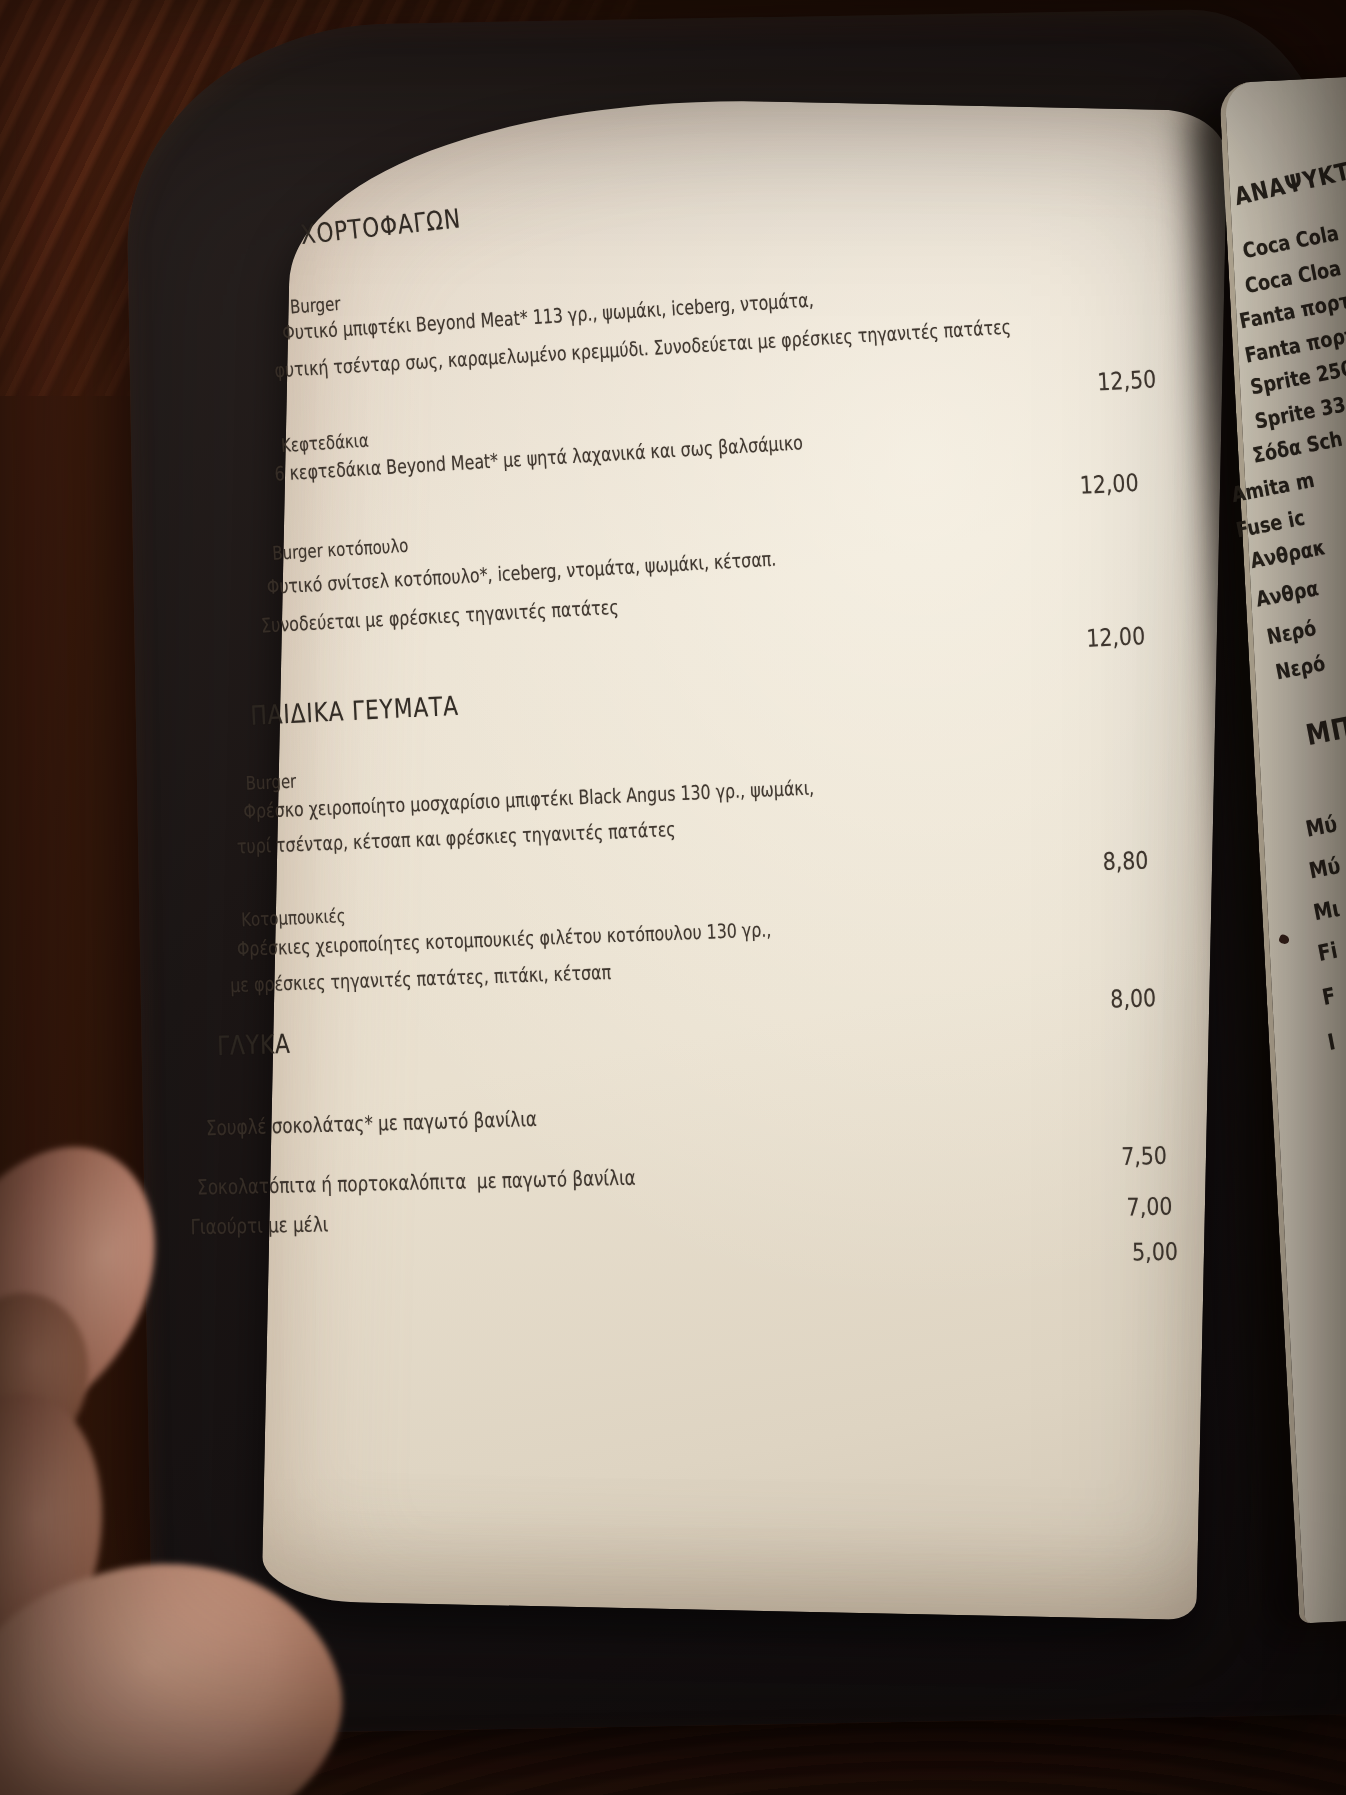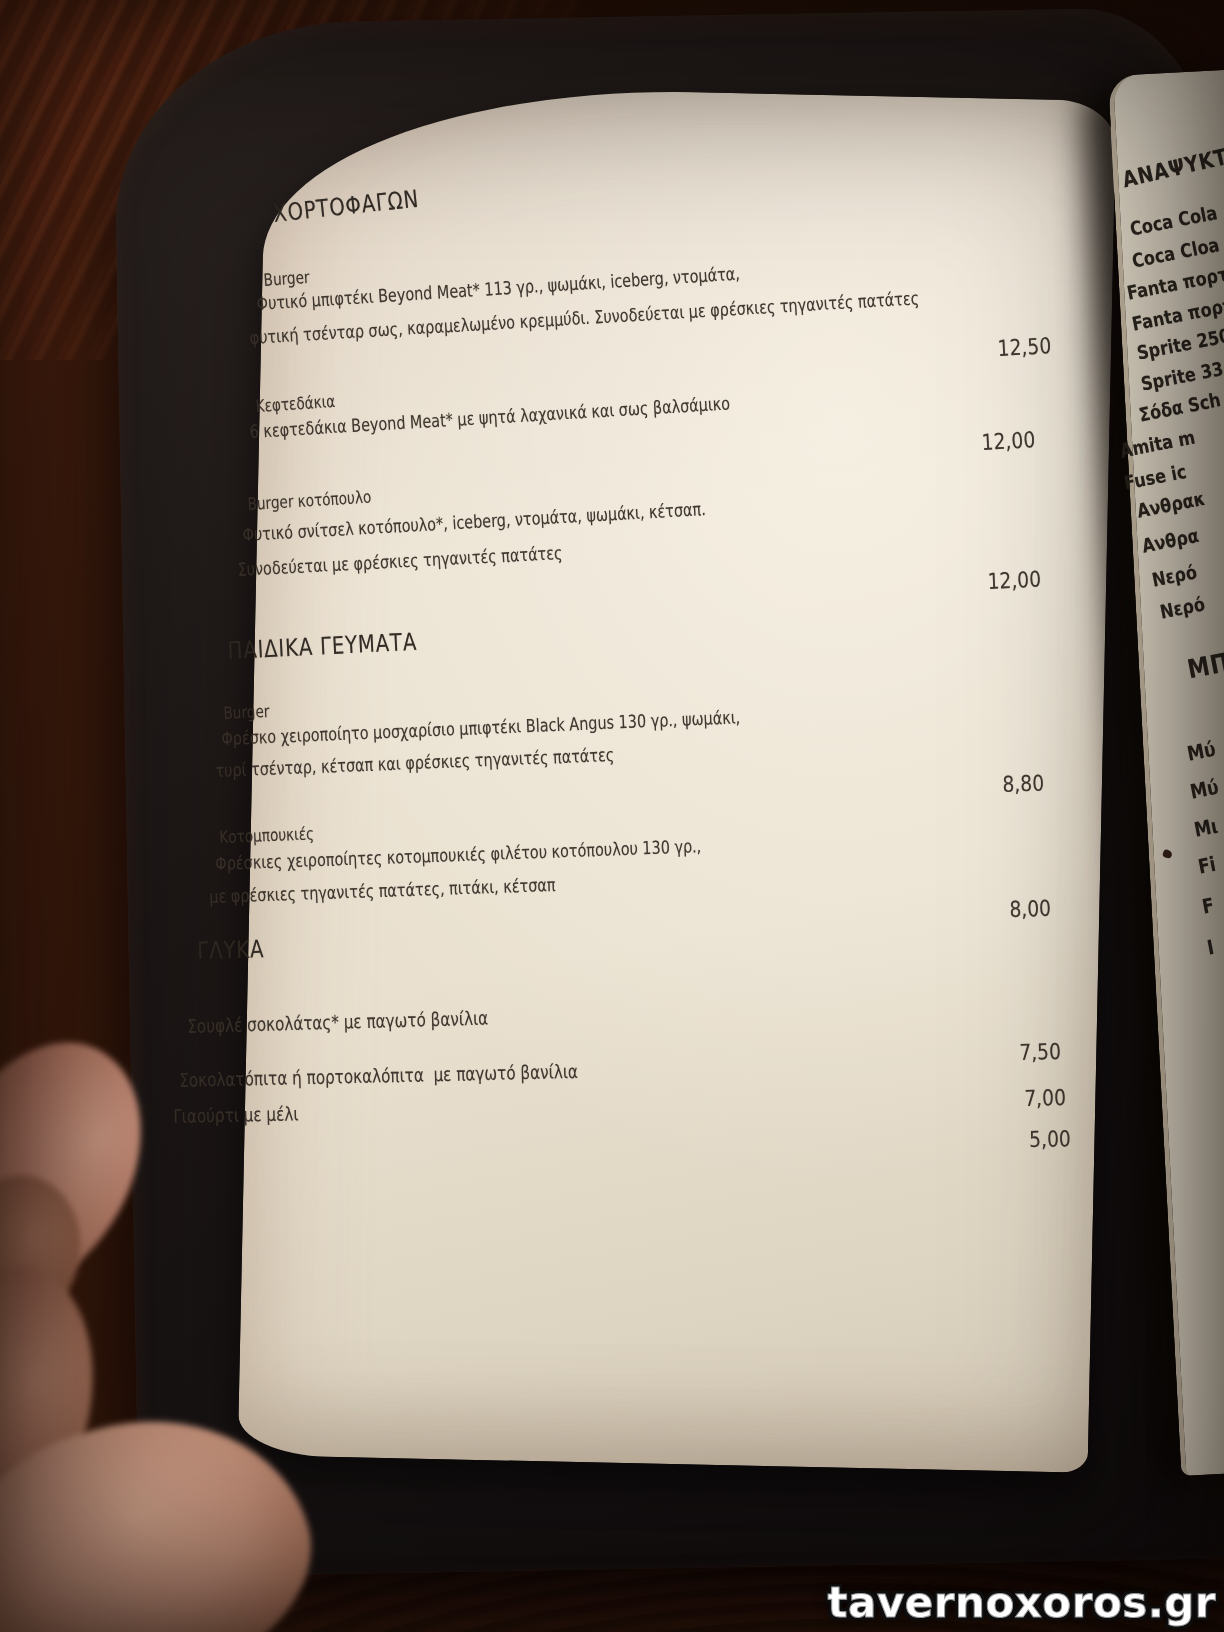--- a/index.html
+++ b/index.html
@@ -159,15 +159,14 @@
 
   <div class="speck"></div>
 
   <div class="hand thumb"></div>
   <div class="hand knuckle"></div>
   <div class="hand finger-mid"></div>
   <div class="hand finger-tip"></div>
 
   <div class="vignette"></div>
 
-  <div class="watermark">tavernoxoros.gr</div>
 
 </div>
 
 </body></html>

